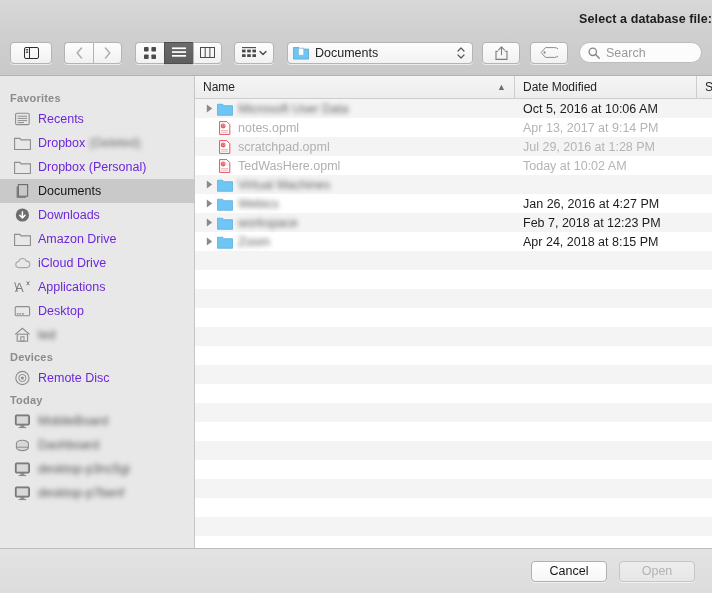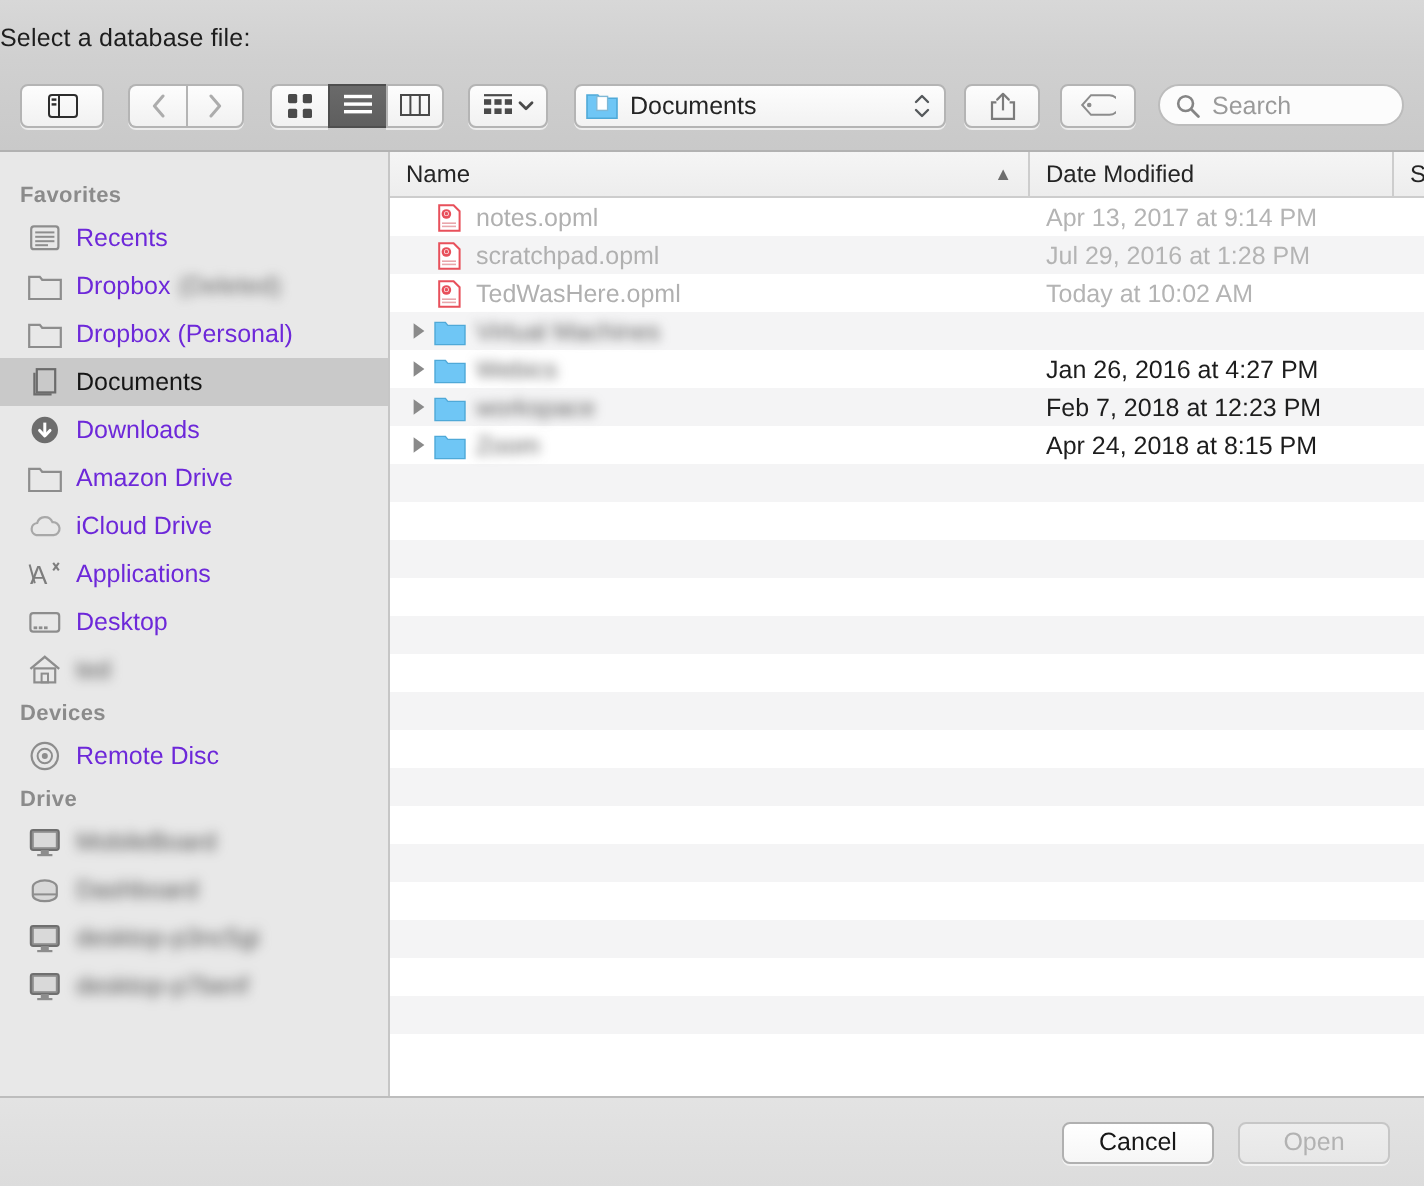--- a/index.html
+++ b/index.html
@@ -23,22 +23,23 @@
     display: flex;
     flex-direction: column;
   }
 
   
   .titlebar {
     height: 30px;
     background: linear-gradient(to bottom, #d8d8d8 0%, #d0d0d0 100%);
     display: flex;
     align-items: flex-end;
-    justify-content: flex-start;
+    justify-content: flex-end;
     flex: 0 0 auto;
+    font-weight: bold;
   }
   .titlebar-text {
     font-size: 12.5px;
     color: #1d1d1d;
     padding-bottom: 4px;
     letter-spacing: 0.1px;
   }
 
   
   .toolbar {
@@ -529,21 +530,21 @@
           <div class="sb-item">
             <span class="sb-icon">
               <svg width="17" height="16" viewBox="0 0 17 16">
                 <circle cx="8.4" cy="8" r="6.6" fill="none" stroke="#8d8d8d" stroke-width="1.1"></circle>
                 <circle cx="8.4" cy="8" r="3.6" fill="none" stroke="#8d8d8d" stroke-width="1"></circle>
                 <circle cx="8.4" cy="8" r="1.5" fill="#8d8d8d"></circle>
               </svg>
             </span>
             <span class="sb-label">Remote Disc</span>
           </div>
-          <div class="sb-header">Drive</div>
+          <div class="sb-header">Today</div>
           <div class="sb-item">
             <span class="sb-icon">
               <svg width="17" height="16" viewBox="0 0 17 16">
                 <rect x="1.4" y="2" width="14" height="10" rx="1.2" fill="#8d8d8d" stroke="#6f6f6f" stroke-width="1"></rect>
                 <rect x="2.9" y="3.4" width="11" height="7.2" fill="#d9d9d9"></rect>
                 <rect x="6.4" y="12" width="4" height="2.4" fill="#8d8d8d"></rect>
                 <rect x="4.6" y="14" width="7.6" height="1.1" fill="#8d8d8d"></rect>
               </svg>
             </span>
             <span class="sb-label blur-sb">MobileBoard</span>
@@ -589,20 +590,37 @@
           <span class="sort-arrow">▲</span>
         </div>
         <div class="col-h col-date">
           <span class="lbl">Date Modified</span>
         </div>
         <div class="col-h col-size">
           <span class="lbl">S</span>
         </div>
       </div>
       <div class="rows" id="file-rows">
+          <div class="row alt">
+            <div class="row-name">
+              <span class="disclosure">
+                <svg width="7" height="9" viewBox="0 0 7 9">
+                  <polygon points="0.8,0.6 6.2,4.5 0.8,8.4" fill="#8a8a8a"></polygon>
+                </svg>
+              </span>
+              <span class="row-icon">
+                <svg width="16" height="14" viewBox="0 0 16 14">
+                  <path d="M0.5 2.2 h5.2 l1.2 1.5 h8.6 v9.6 h-15 z" fill="#6fc6f5" stroke="#4fa9d8" stroke-width="0.7"></path>
+                </svg>
+              </span>
+              <span class="row-label blurname">Microsoft User Data</span>
+            </div>
+            <div class="row-date">Oct 5, 2016 at 10:06 AM</div>
+            <div class="row-size"></div>
+          </div>
           <div class="row disabled">
             <div class="row-name">
               <span class="disclosure empty">
                 <svg width="7" height="9" viewBox="0 0 7 9">
                   <polygon points="0.8,0.6 6.2,4.5 0.8,8.4" fill="#8a8a8a"></polygon>
                 </svg>
               </span>
               <span class="row-icon">
                 <svg width="16" height="14" viewBox="0 0 16 14">
                   <path d="M2.6 0.6 h7.2 l3 3 v9.8 h-10.2 z" fill="#ffffff" stroke="#e8505b" stroke-width="1"></path>

